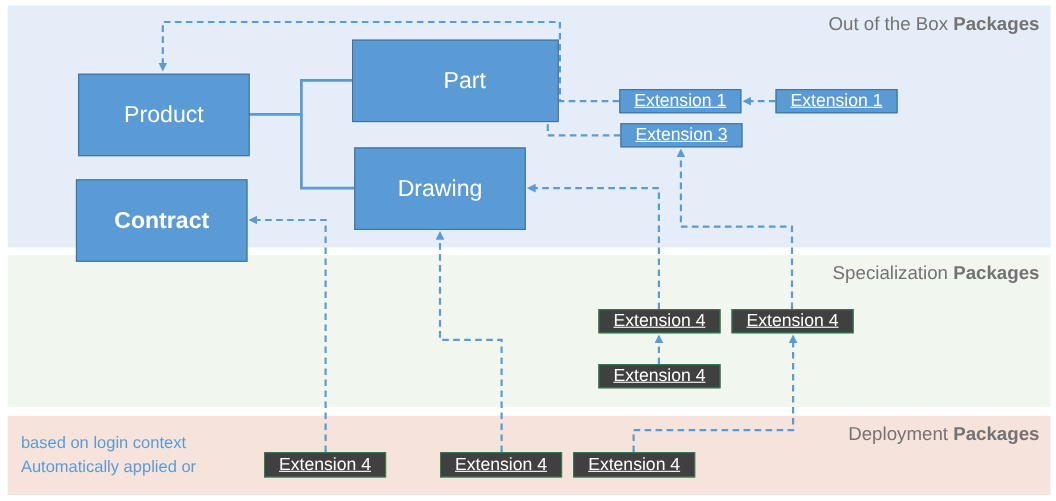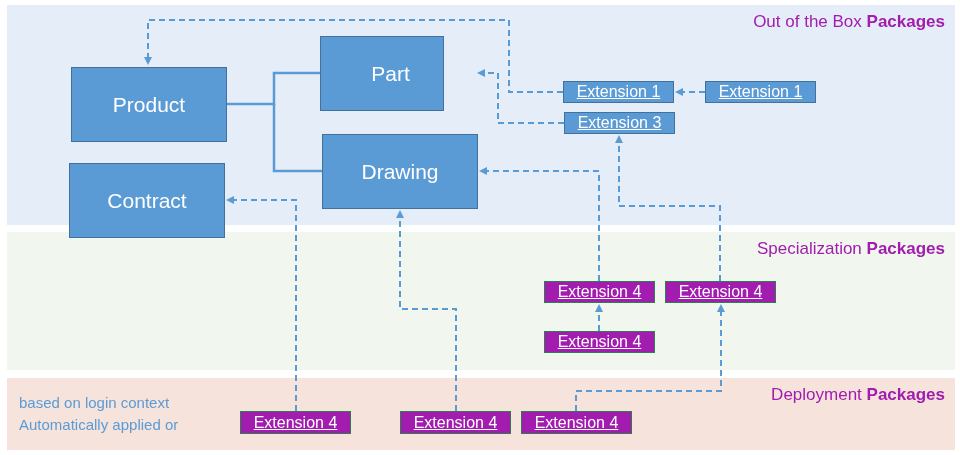--- a/index.html
+++ b/index.html
@@ -1,27 +1,27 @@
 <!DOCTYPE html>
 <html><head>
 <meta charset="utf-8">
 <style>
   html, body { margin:0; padding:0; background:#ffffff; }
   body { width:960px; height:455px; position:relative; overflow:hidden; font-family:"Liberation Sans", "DejaVu Sans", sans-serif; }
   .band { position:absolute; left:7px; width:948px; }
   .band-ootb { top:5px; height:220px; background:#e5eef8; }
   .band-spec { top:232px; height:138px; background:#f1f6ee; }
   .band-deploy { top:378px; height:72px; background:#f6e4dc; }
-  .band-title { position:absolute; right:10px; font-size:17px; color:#a21caf; white-space:nowrap; }
+  .band-title { position:absolute; right:10px; font-size:17px; color:#737373; white-space:nowrap; }
   .band-title b { font-weight:bold; }
   .note { position:absolute; left:19px; top:392px; font-size:15px; line-height:22px; color:#5b9bd5; }
   .box { position:absolute; background:#5b9bd5; border:1px solid #41719c; color:#fff; display:flex; align-items:center; justify-content:center; box-sizing:border-box; }
   .big { font-size:21px; }
   .small { font-size:16px;text-decoration:underline; }
-  .green { background:#a21caf; border-color:#2e7d4f; }
+  .green { background:#404040; border-color:#2e7d4f; }
   svg.conn { position:absolute; left:0; top:0; }
 </style>
 </head>
 <body>
 
 <div class="band band-ootb">
   <div class="band-title" style="top:7px;"><span>Out of the Box </span><b>Packages</b></div>
 </div>
 <div class="band band-spec">
   <div class="band-title" style="top:7px;margin-left:36px;"><span>Specialization </span><b>Packages</b></div>
@@ -62,27 +62,27 @@
 
     <path d="M456,411 V309 H400 V212" marker-end="url(#arr)"></path>
 
     <path d="M576,411 V391 H721 V306" marker-end="url(#arr)"></path>
   </g>
 </svg>
 
 <div class="box big" style="left:71px;top:67px;width:156px;height:75px;">
     <span>Product</span>
   </div>
-<div class="box big" style="left:320px;top:36px;width:124px;height:75px;padding-left:17px;">
+<div class="box big" style="left:320px;top:36px;width:188px;height:75px;padding-left:17px;">
     <span>Part</span>
   </div>
 <div class="box big" style="left:322px;top:134px;width:156px;height:75px;">
     <span>Drawing</span>
   </div>
-<div class="box big" style="left:69px;top:163px;width:156px;height:75px;">
+<div class="box big" style="left:69px;top:163px;width:156px;height:75px;font-weight:bold;">
     <span>Contract</span>
   </div>
 
 <div class="box small" style="left:563px;top:81px;width:111px;height:22px;">
     <span>Extension 1</span>
   </div>
 <div class="box small" style="left:705px;top:81px;width:111px;height:22px;">
     <span>Extension 1</span>
   </div>
 <div class="box small" style="left:564px;top:112px;width:111px;height:22px;">

